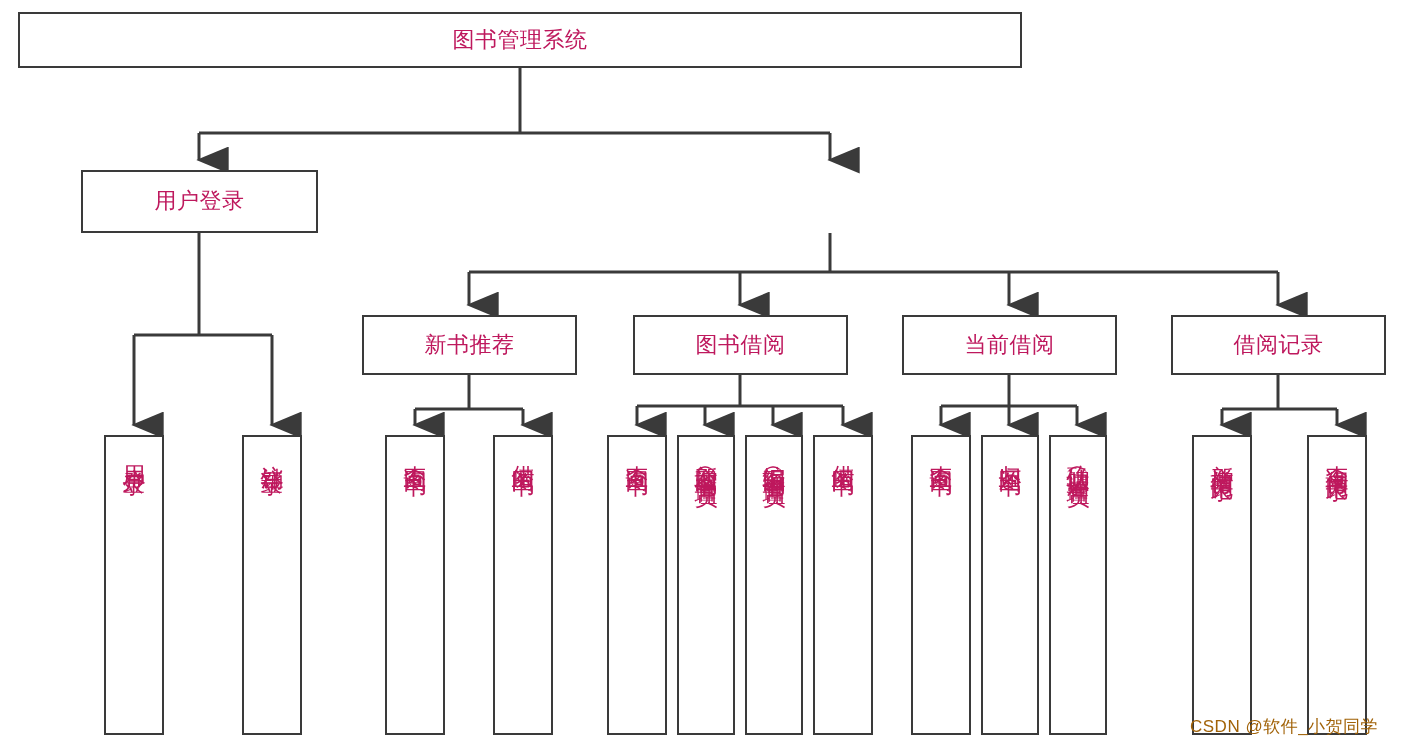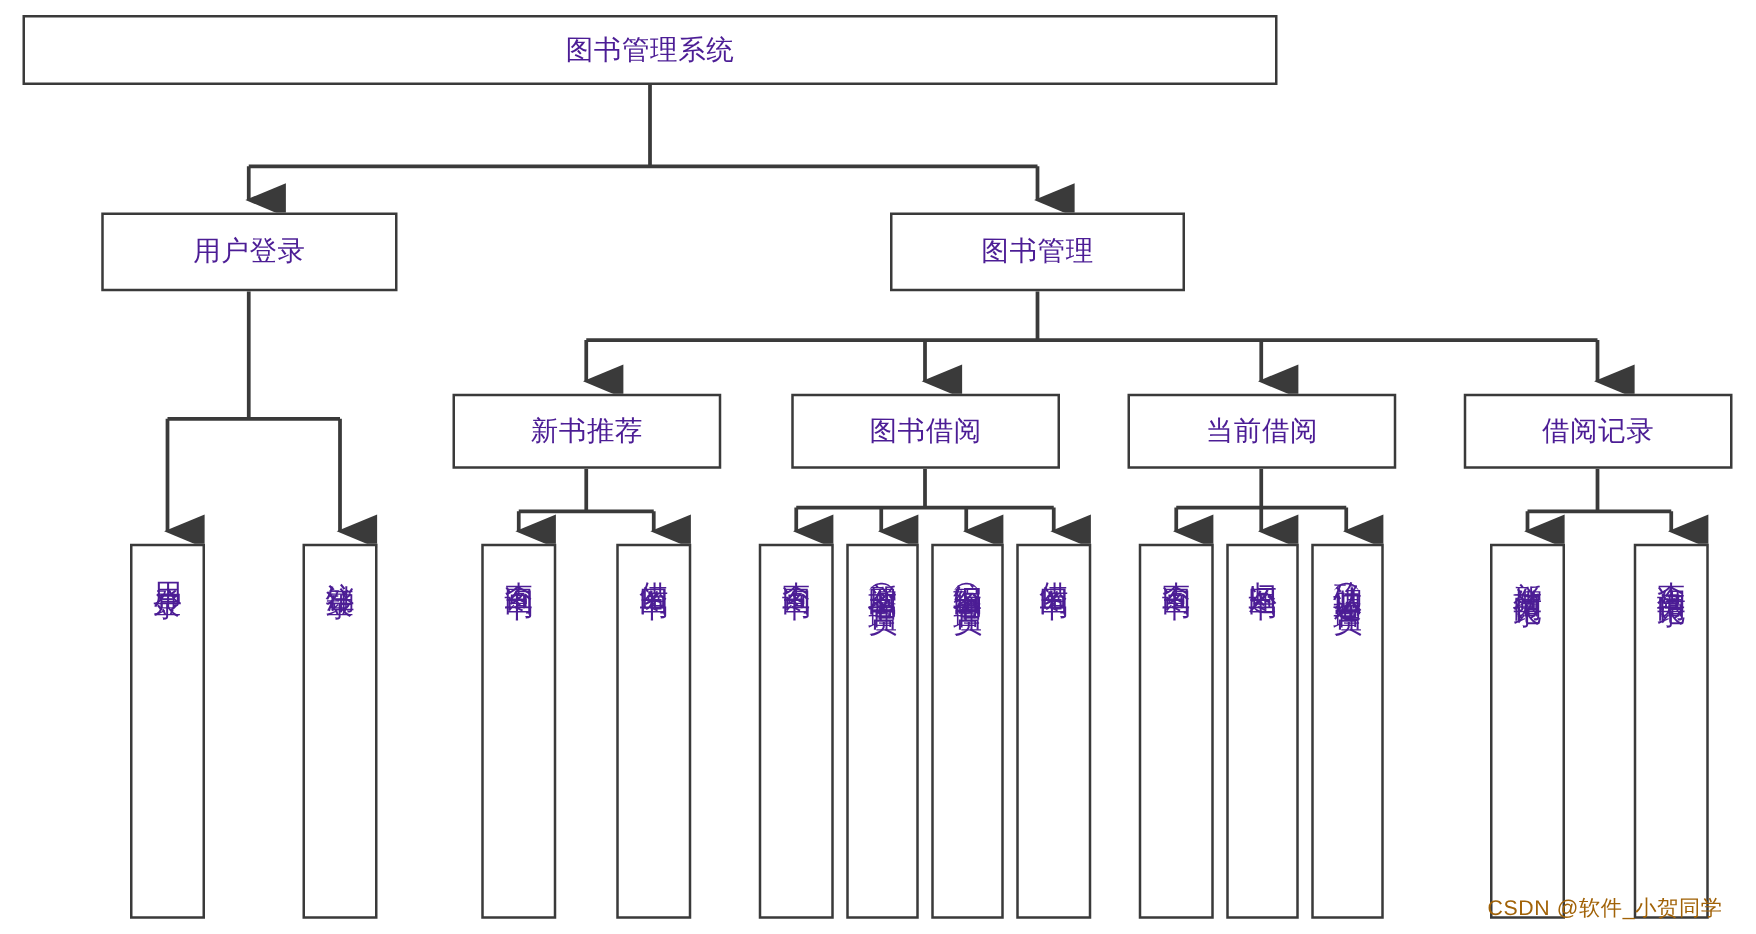--- a/index.html
+++ b/index.html
@@ -26,21 +26,21 @@
     pointer-events: none;
   }
   .node {
     position: absolute;
     box-sizing: border-box;
     background: #ffffff;
     border: 2px solid #3a3a3a;
     display: flex;
     align-items: center;
     justify-content: center;
-    color: #4c1d95;
+    color: #be185d;
   }
   .node .lbl {
     display: block;
     text-align: center;
     line-height: 1.12;
     white-space: pre;
   }
   
   .node.h .lbl {
     font-size: 22px;
@@ -126,23 +126,20 @@
   </svg>
 
   <div class="node h" style="left:18px; top:12px; width:1004px; height:56px;">
     <span class="lbl">图书管理系统</span>
   </div>
 
   <div class="node h" style="left:81px; top:170px; width:237px; height:63px;">
     <span class="lbl">用户登录</span>
   </div>
 
-  <div class="node h" style="left:712px; top:170px; width:236px; height:63px;">
-    <span class="lbl">图书管理</span>
-  </div>
 
   <div class="node h" style="left:362px; top:315px; width:215px; height:60px;">
     <span class="lbl">新书推荐</span>
   </div>
 
   <div class="node h" style="left:633px; top:315px; width:215px; height:60px;">
     <span class="lbl">图书借阅</span>
   </div>
 
   <div class="node h" style="left:902px; top:315px; width:215px; height:60px;justify-content:center;">

